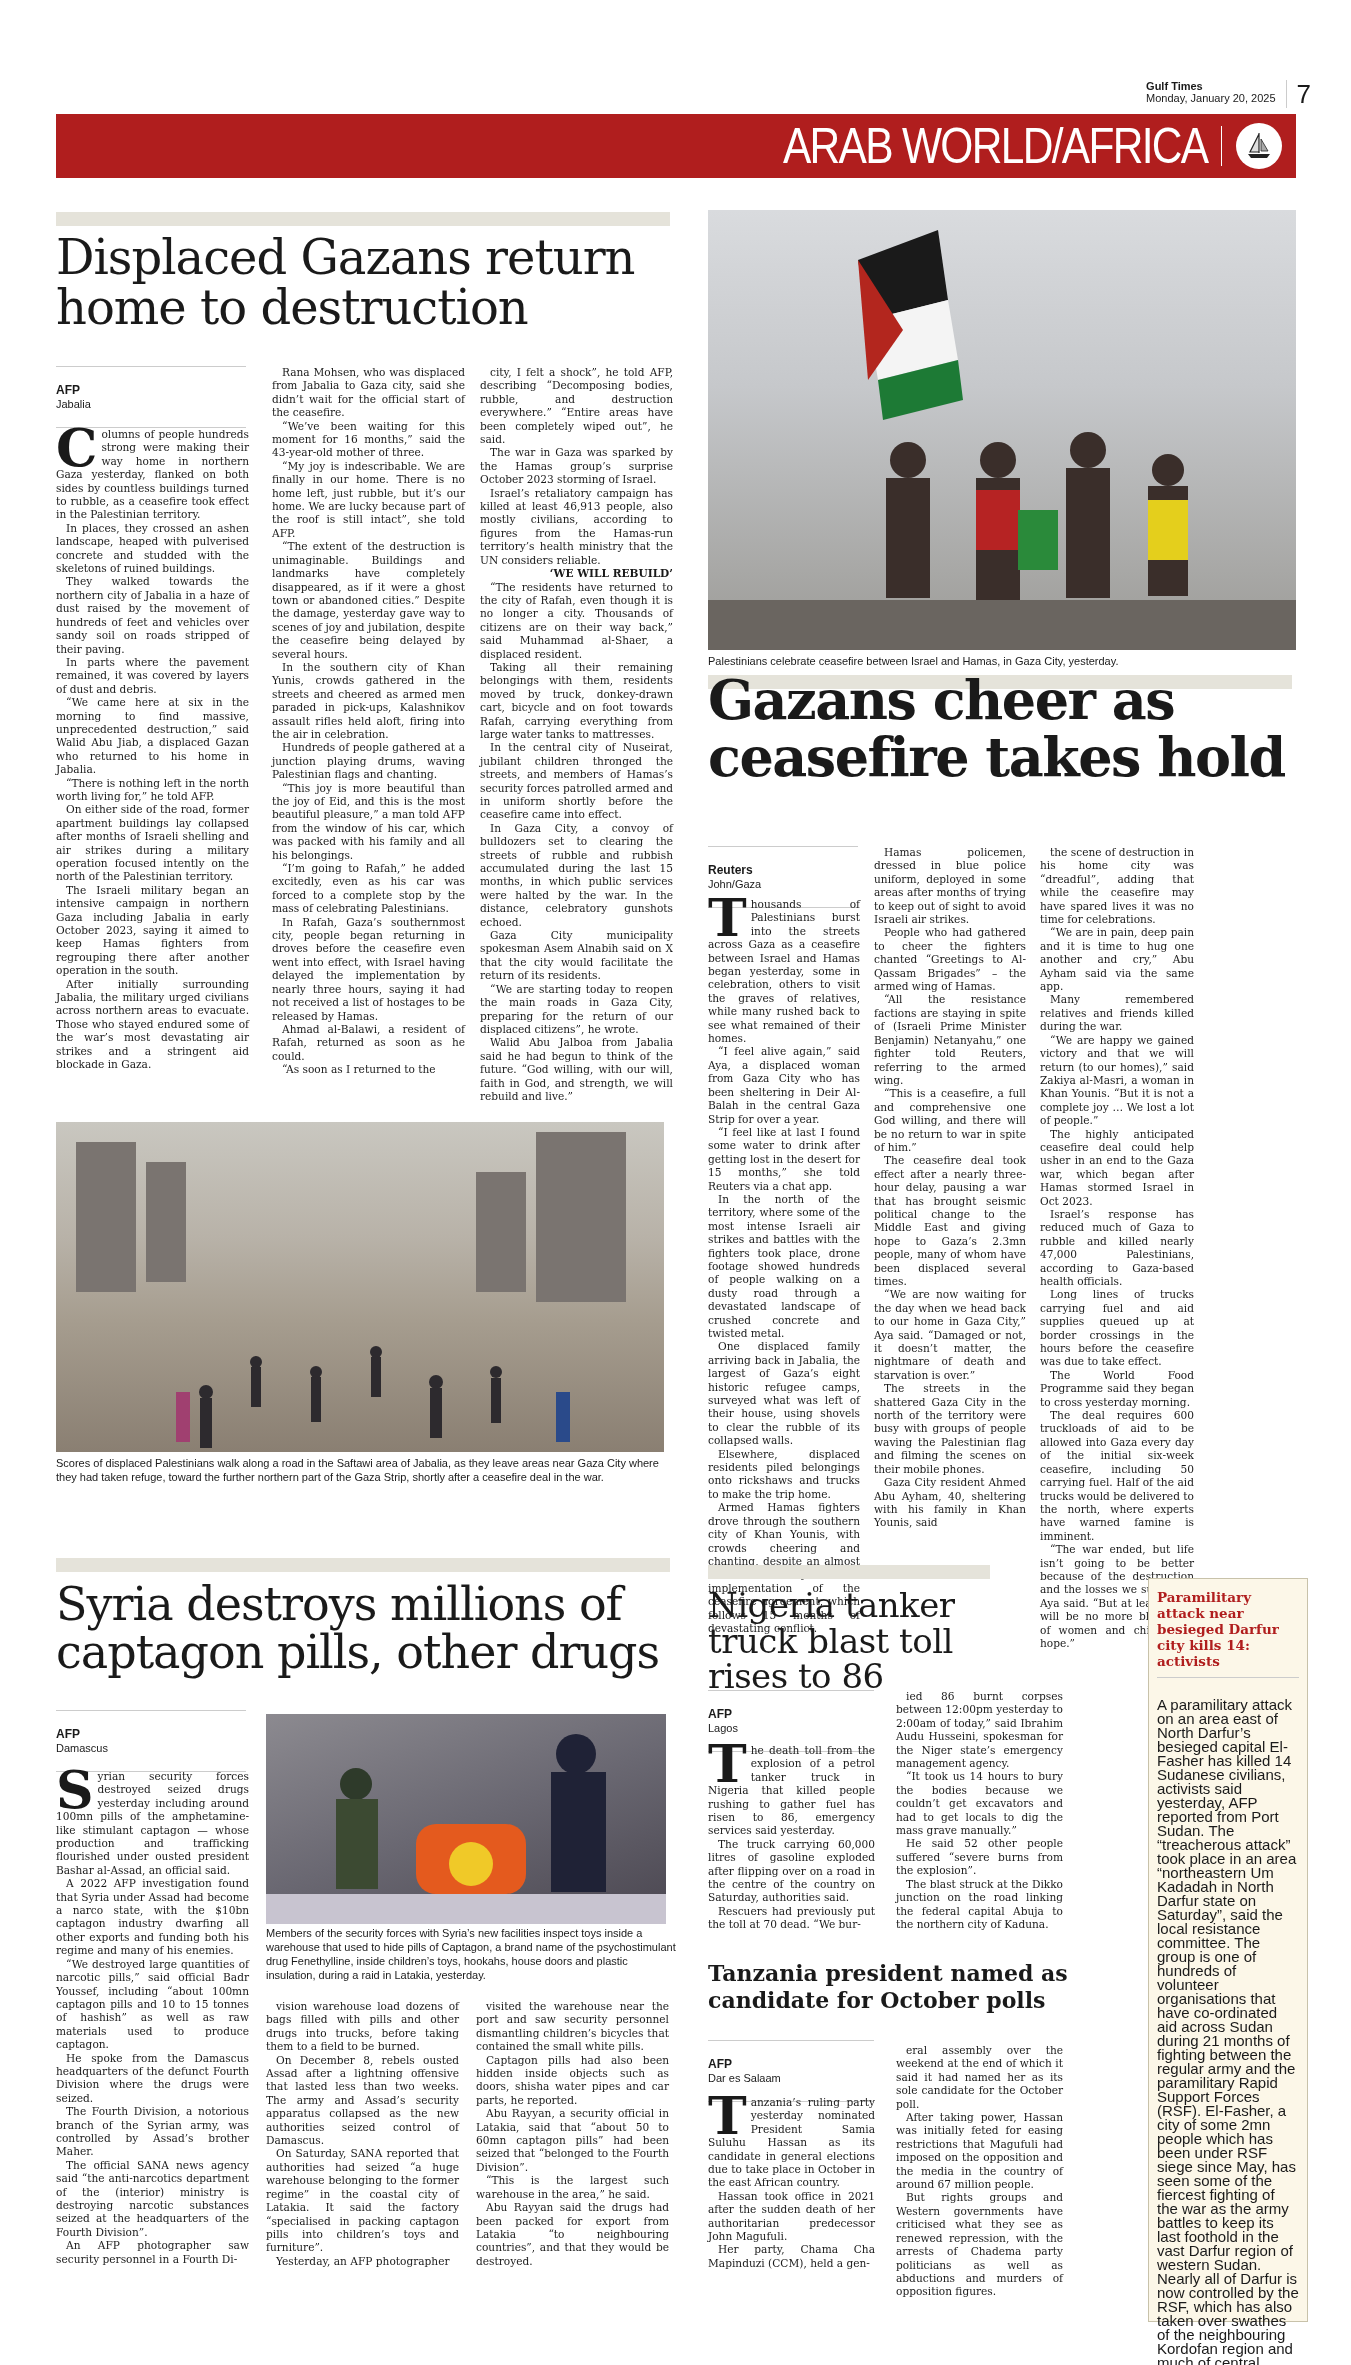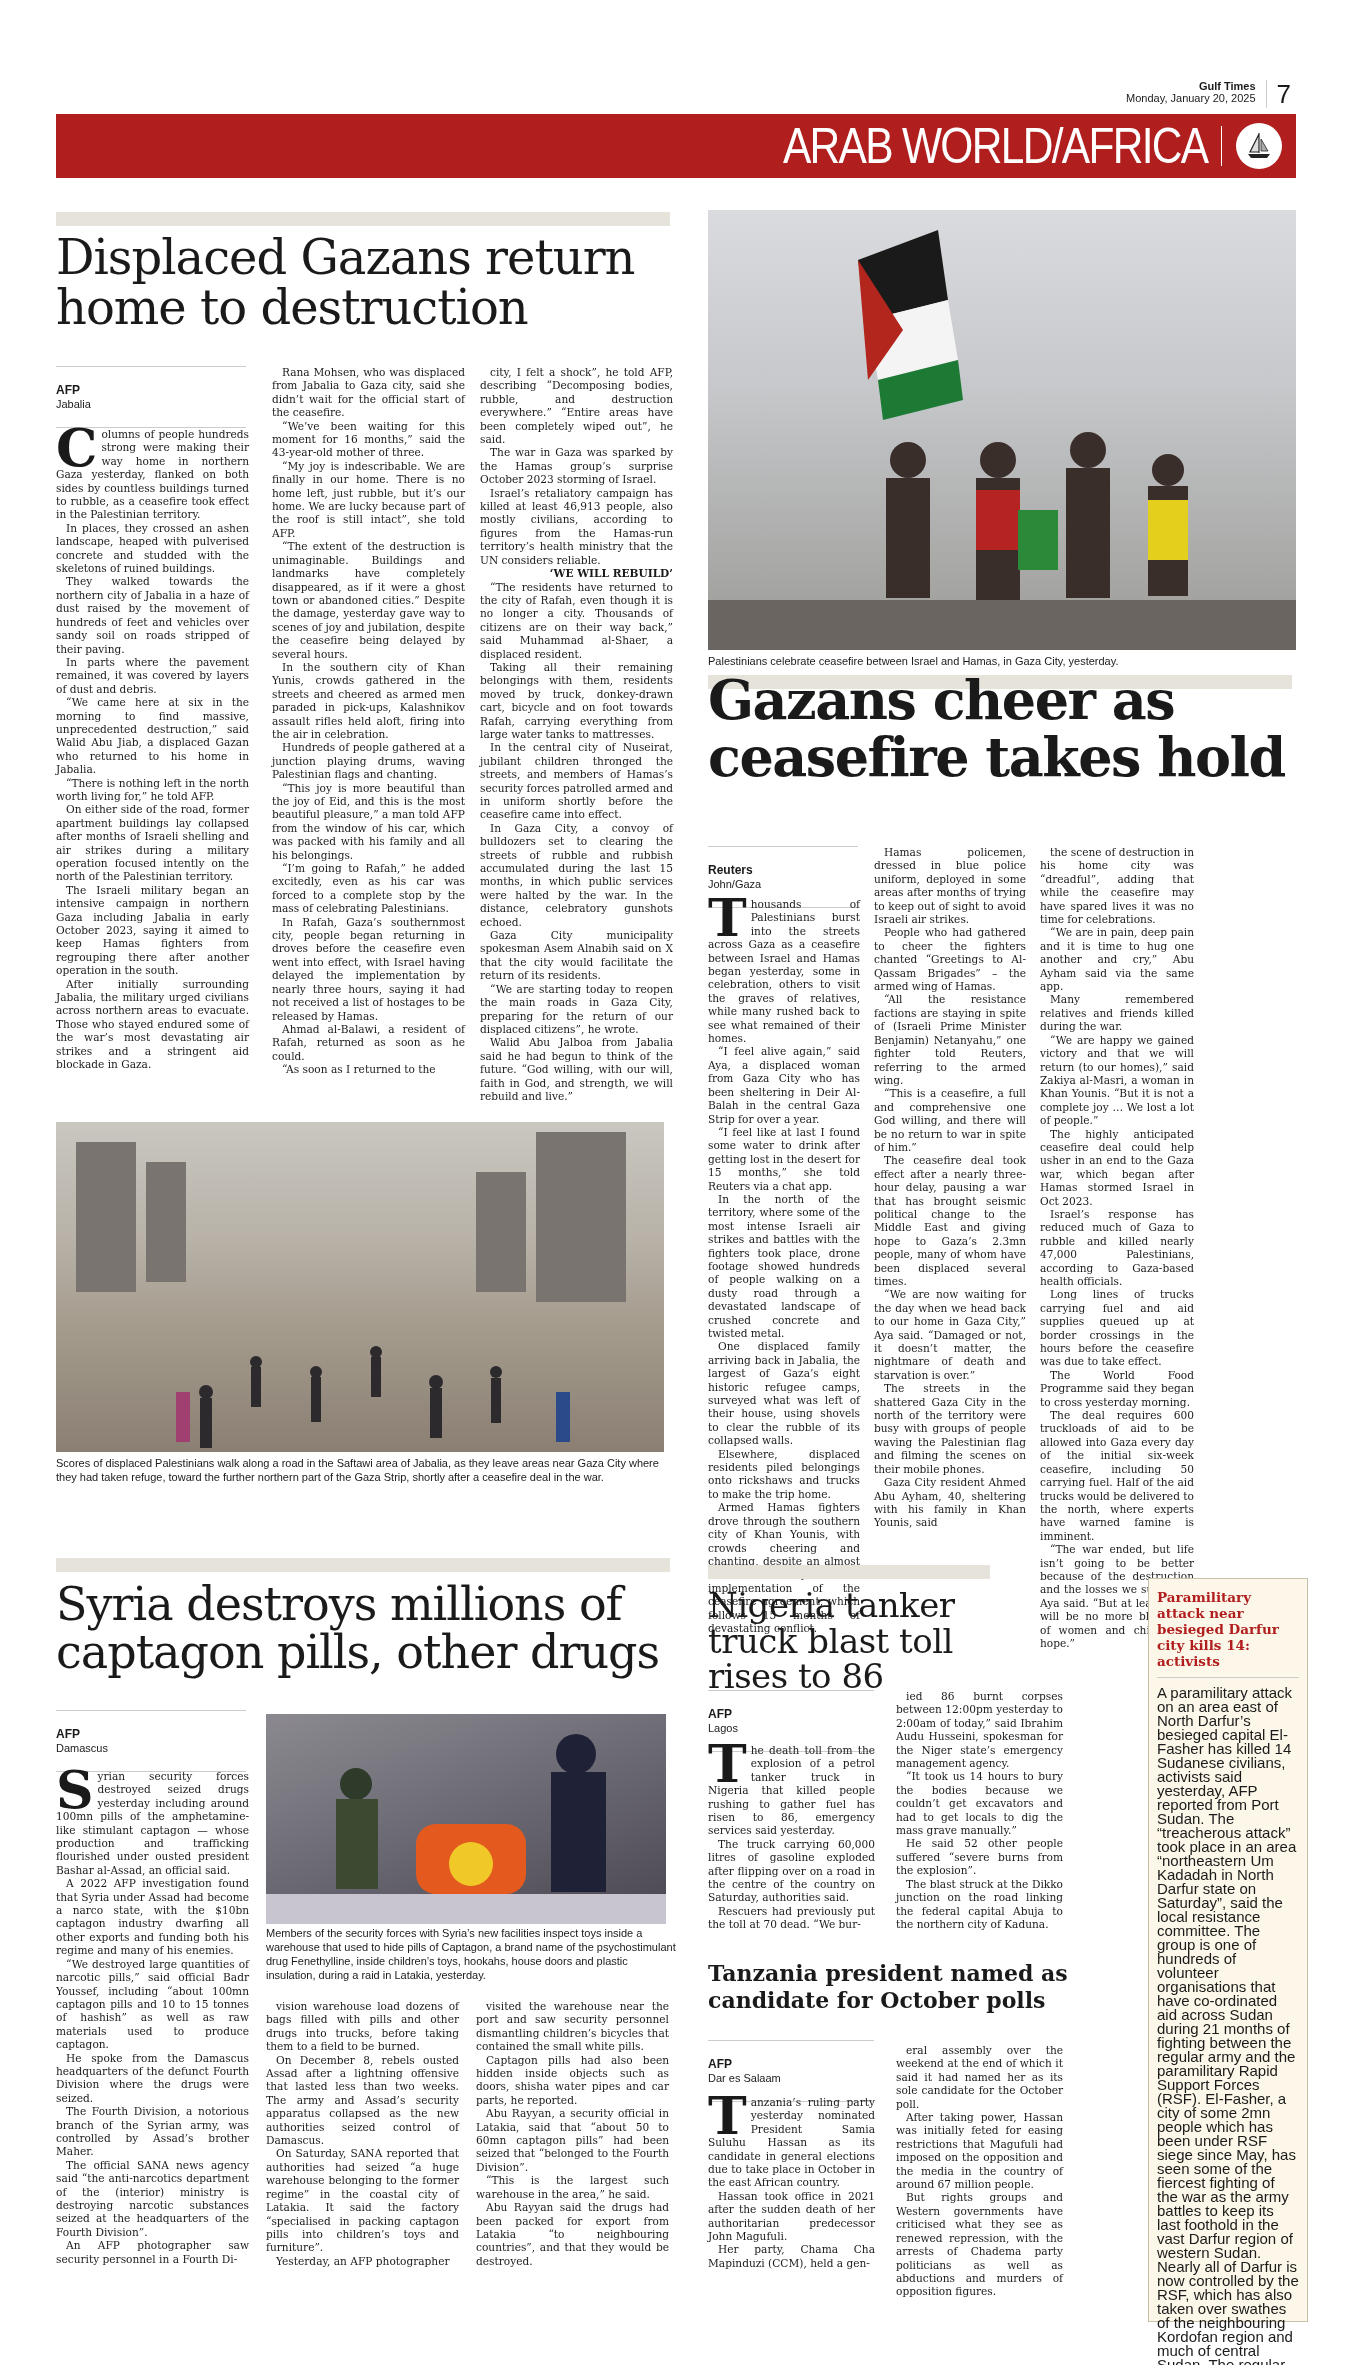--- a/index.html
+++ b/index.html
@@ -1,37 +1,37 @@
 <!DOCTYPE html>
 <html><head>
 <meta charset="utf-8">
 <style>
 *{box-sizing:border-box;margin:0;padding:0}
 body{width:1351px;height:2365px;background:#fff;font-family:"DejaVu Serif",serif;color:#1a1a1a;position:relative;overflow:hidden}
-.masthead{position:absolute;top:80px;right:60px;text-align:right;display:flex;align-items:flex-start;gap:10px}
+.masthead{position:absolute;top:80px;right:40px;display:flex;align-items:flex-start;gap:10px}
 .mast-text{font-family:"Liberation Sans",sans-serif;font-size:11px;line-height:12px}
 .mast-text .pub{font-weight:bold}
 .pagenum{font-family:"Liberation Sans",sans-serif;font-size:26px;border-left:1px solid #ccc;padding-left:10px;line-height:28px}
 .banner{position:absolute;top:114px;left:56px;width:1240px;height:64px;background:#b01e1e;display:flex;justify-content:flex-end;align-items:center;padding-right:14px}
 .banner-title{font-family:"Liberation Sans",sans-serif;color:#fff;font-size:50px;font-weight:normal;letter-spacing:-2px;transform:scaleX(0.85);transform-origin:right center}
 .banner-sep{width:1px;height:40px;background:#fff;margin:0 14px}
 .dhow{width:46px;height:46px;border-radius:50%;background:#fff;display:flex;align-items:center;justify-content:center}
 .greybar{position:absolute;height:14px;background:#e5e3da}
 .hl{position:absolute;font-family:"DejaVu Serif",serif;line-height:1.05}
 .byline{position:absolute;font-family:"Liberation Sans",sans-serif;font-size:11px;line-height:14px;border-top:1px solid #ccc;border-bottom:1px solid #ccc;padding:16px 0}
 .byline b{display:block;font-size:12px}
 .col{position:absolute;font-size:10.6px;line-height:13.4px;text-align:justify;hyphens:auto}
 .col p{text-indent:10px}
 .col p.first{text-indent:0}
 .drop{float:left;font-size:52px;line-height:40px;padding-right:4px;font-weight:bold}
 .subhead{text-align:right;font-weight:bold}
 .photo{position:absolute;overflow:hidden}
 .caption{position:absolute;font-family:"Liberation Sans",sans-serif;font-size:11px;line-height:14px}
 .sidebar{position:absolute;left:1148px;top:1578px;width:160px;height:744px;background:#fcf7e8;border:1px solid #c8c2aa;padding:10px 8px}
-.side-hl{font-family:"DejaVu Serif",serif;color:#b01e1e;font-weight:bold;font-size:13.5px;line-height:16px;border-bottom:1px solid #ccc;padding-bottom:8px;margin-bottom:8px}
+.side-hl{font-family:"DejaVu Serif",serif;color:#b01e1e;font-weight:bold;font-size:13.5px;line-height:16px;border-bottom:1px solid #ccc;padding-bottom:8px;margin-bottom:20px}
 .side-body{font-family:"Liberation Sans",sans-serif;font-size:15px;line-height:14px}
 </style>
 </head>
 <body>
 
 <div class="masthead">
   <div class="mast-text">
     <div class="pub">Gulf Times</div>
     <div>Monday, January 20, 2025</div>
   </div>

